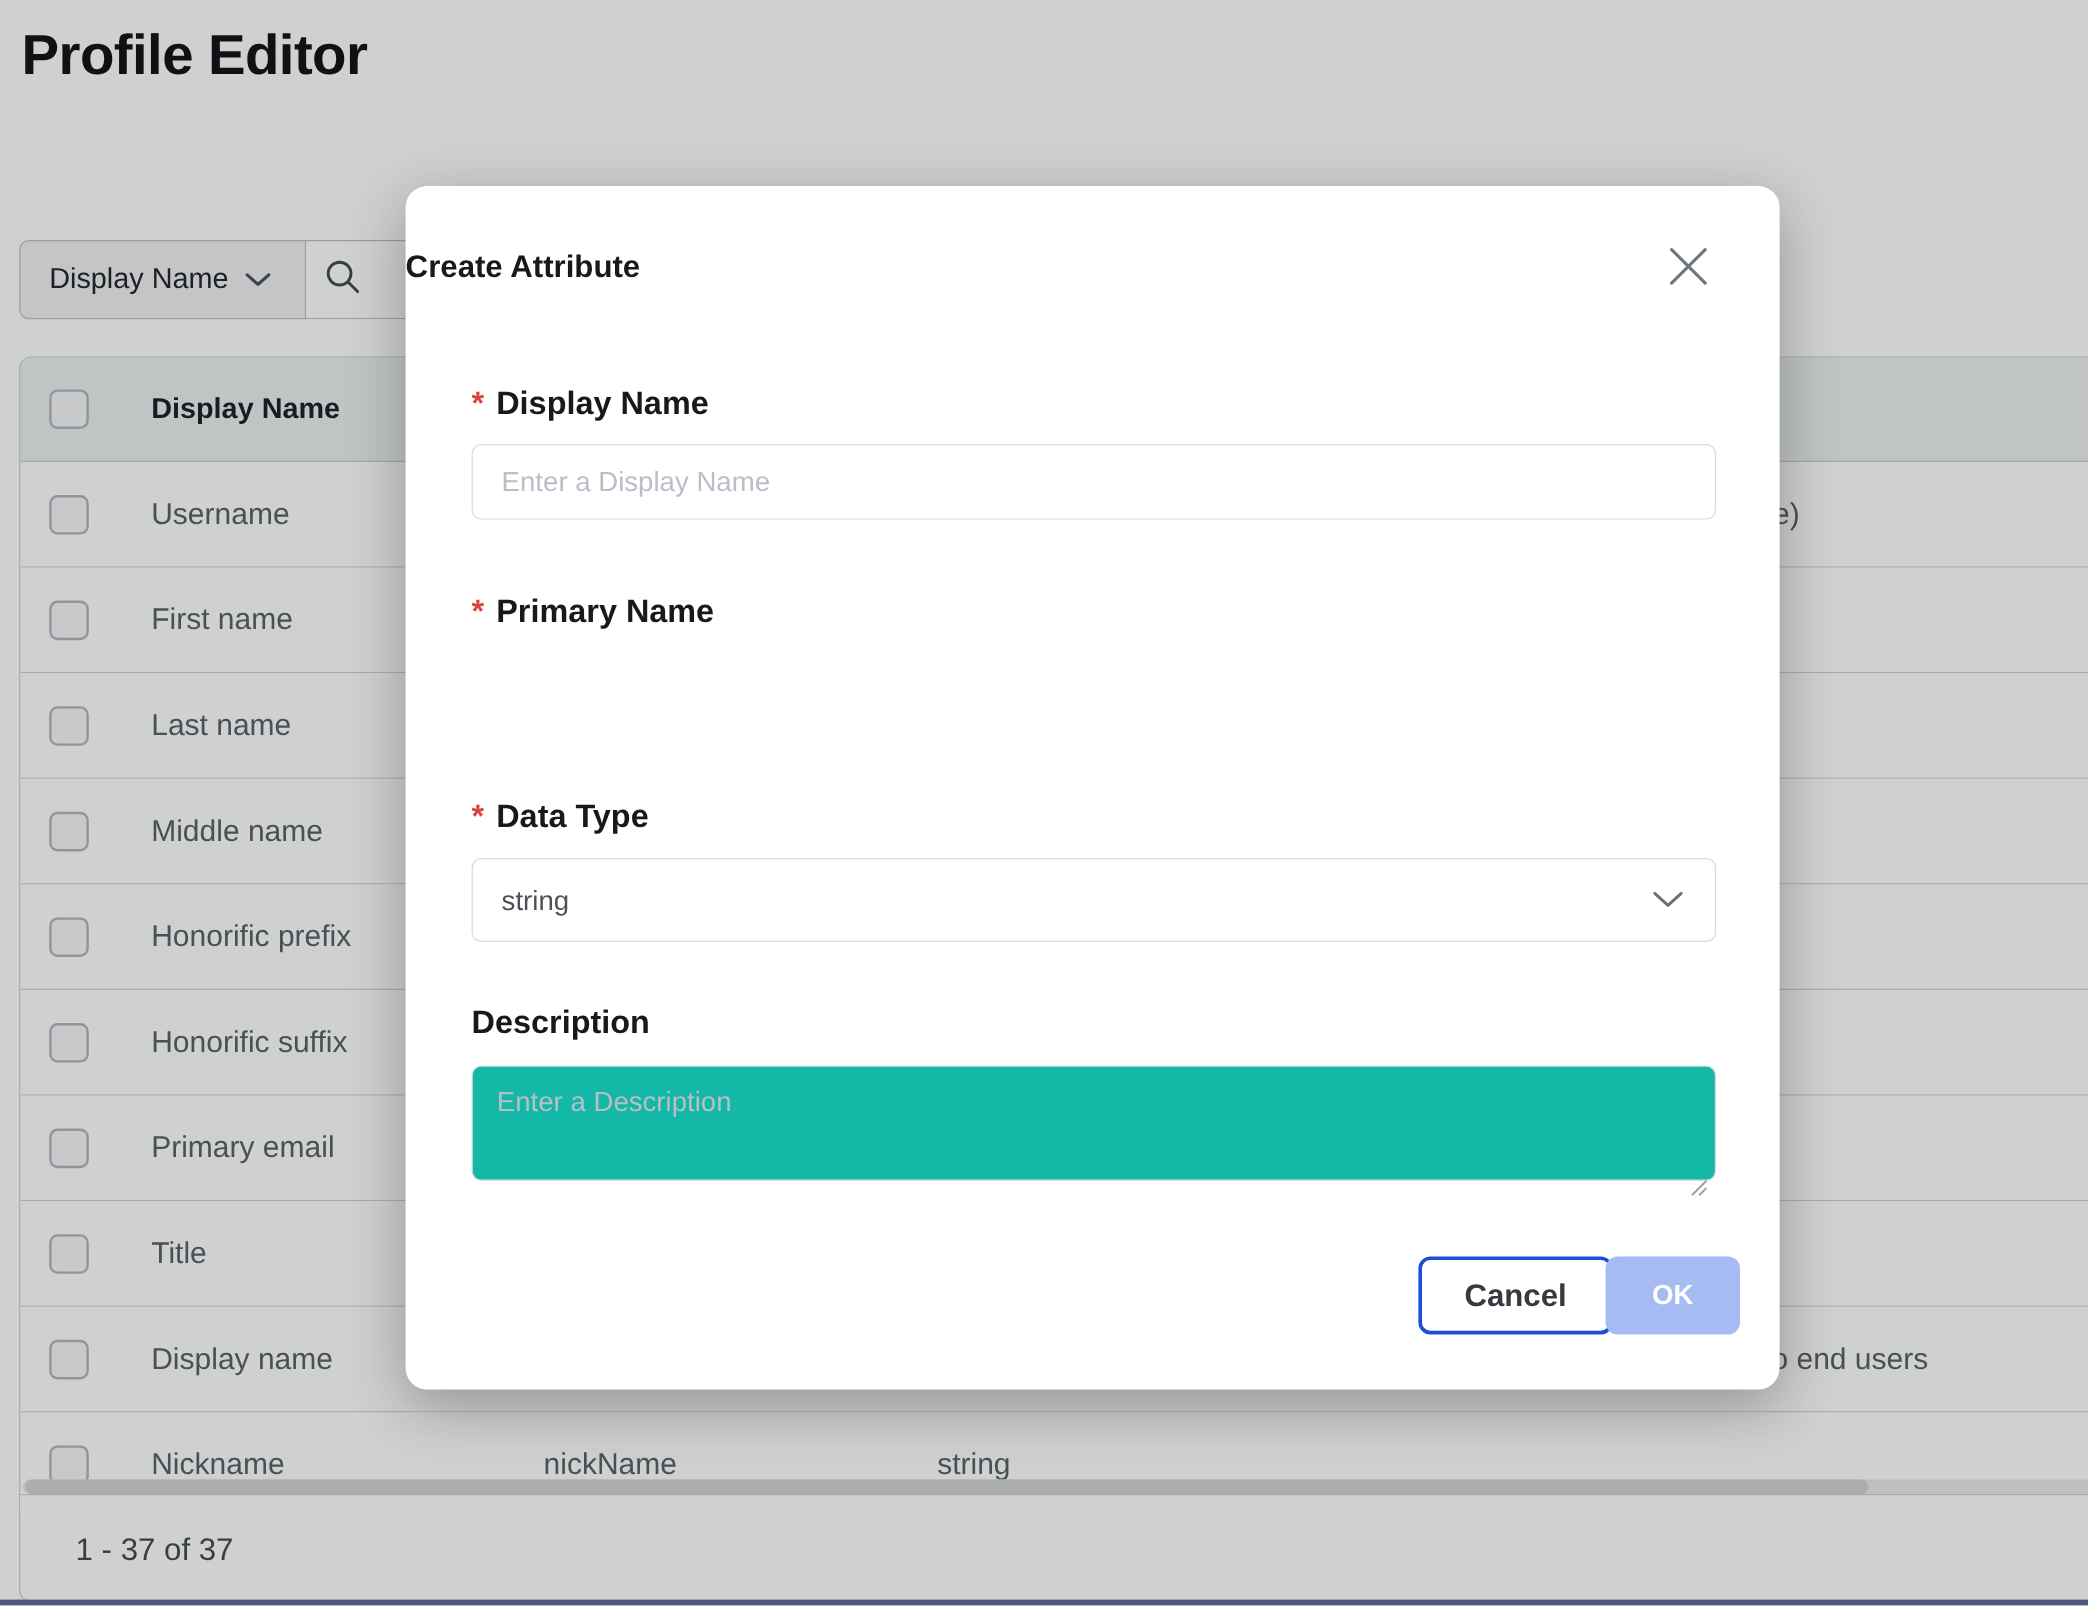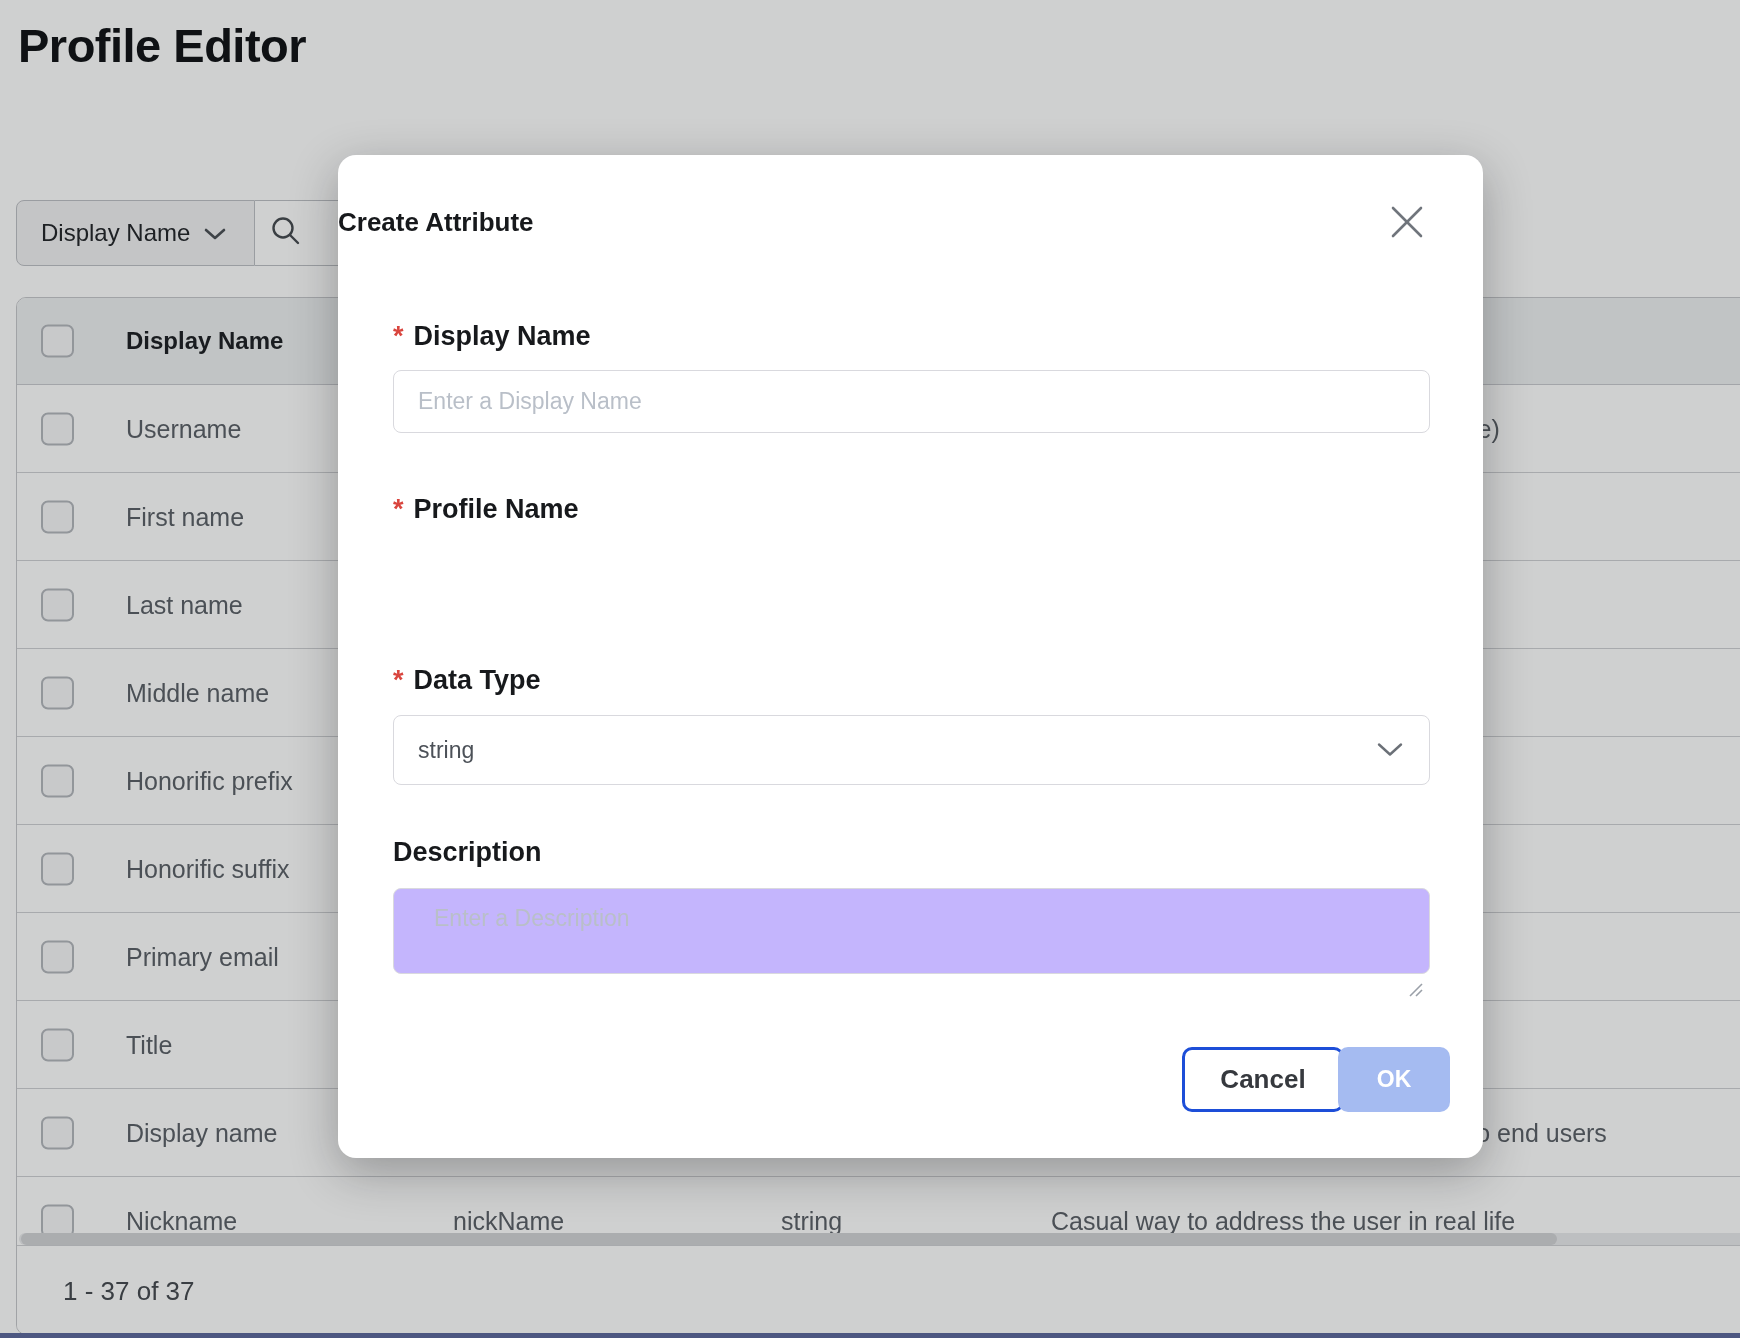--- a/index.html
+++ b/index.html
@@ -68,24 +68,24 @@
              border-radius:8px; font-family:"Liberation Sans",sans-serif; font-size:23px;
              padding:0 24px; color:#0f172a; outline:none; background:#fff; }
   .f-input::placeholder, .f-textarea::placeholder { color:#b9bfc8; opacity:1; }
   .f-input.i1 { top:215px; } .f-input.i2 { top:390px; }
 
   .f-select { position:absolute; left:55px; top:560px; width:1037px; height:70px;
               border:1px solid #d9d9de; border-radius:8px; display:flex; align-items:center;
               padding:0 24px; font-size:23px; color:#4c5158; cursor:pointer; background:#fff; }
   .f-select .chev { position:absolute; right:26px; top:50%; transform:translateY(-50%); }
 
-  .f-textarea { position:absolute; left:55px; top:733px; width:1037px; height:86px;
+  .f-textarea { position:absolute; left:55px; top:733px; width:1037px; height:96px;
                 border:1px solid #d9d9de; border-radius:8px; font-family:"Liberation Sans",sans-serif;
-                font-size:23px; padding:16px 40px; color:#3c4046; outline:none; resize:none;
-                background:#c4b5fd; }
+                font-size:23px; padding:16px 20px; color:#3c4046; outline:none; resize:none;
+                background:#14b8a6; }
   .resize-grip { position:absolute; left:1066px; top:823px; width:20px; height:20px; cursor:nwse-resize; }
 
   .btn-cancel { position:absolute; left:844px; top:892px; width:162px; height:65px;
                 background:#ffffff; border:3px solid #1d4ed8; border-radius:10px;
                 font-family:"Liberation Sans",sans-serif; font-size:26px; font-weight:600;
                 color:#36393e; cursor:pointer; }
   .btn-ok { position:absolute; left:1000px; top:892px; width:112px; height:65px;
             background:#a5bbf1; border:none; border-radius:10px;
             font-family:"Liberation Sans",sans-serif; font-size:23px; font-weight:700;
             color:#ffffff; cursor:pointer; }
@@ -183,21 +183,20 @@
           <span class="cell c-name">Display name</span>
           <span class="cell c-var"></span>
           <span class="cell c-type"></span>
           <span class="cell c-desc">Name of the user, suitable for display to end users</span>
         </div>
         <div class="trow">
           <span class="cell c-check"></span>
           <span class="cell c-name">Nickname</span>
           <span class="cell c-var">nickName</span>
           <span class="cell c-type">string</span>
-          <span class="cell c-desc">Casual way to address the user in real life</span>
         </div>
       </div>
 
     <div class="hscrollbar">
       <div class="thumb"></div>
     </div>
 
     <div class="tfoot">
       <span class="count">1 - 37 of 37</span>
     </div>
@@ -218,21 +217,21 @@
         </svg>
     </span>
   </div>
 
   <div class="f-label l1">
     <span class="req">*</span><span>Display Name</span>
   </div>
   <input class="f-input i1" placeholder="Enter a Display Name" style="">
 
   <div class="f-label l2">
-    <span class="req">*</span><span>Profile Name</span>
+    <span class="req">*</span><span>Primary Name</span>
   </div>
 
   <div class="f-label l3">
     <span class="req">*</span><span>Data Type</span>
   </div>
   <div class="f-select">
     <span>string</span>
     <span class="chev">
       <svg width="26" height="16" viewBox="0 0 26 16">
           <polyline points="2,3 13,13 24,3" fill="none" stroke="#6b7077" stroke-width="2.4" stroke-linecap="round" stroke-linejoin="round"></polyline>

